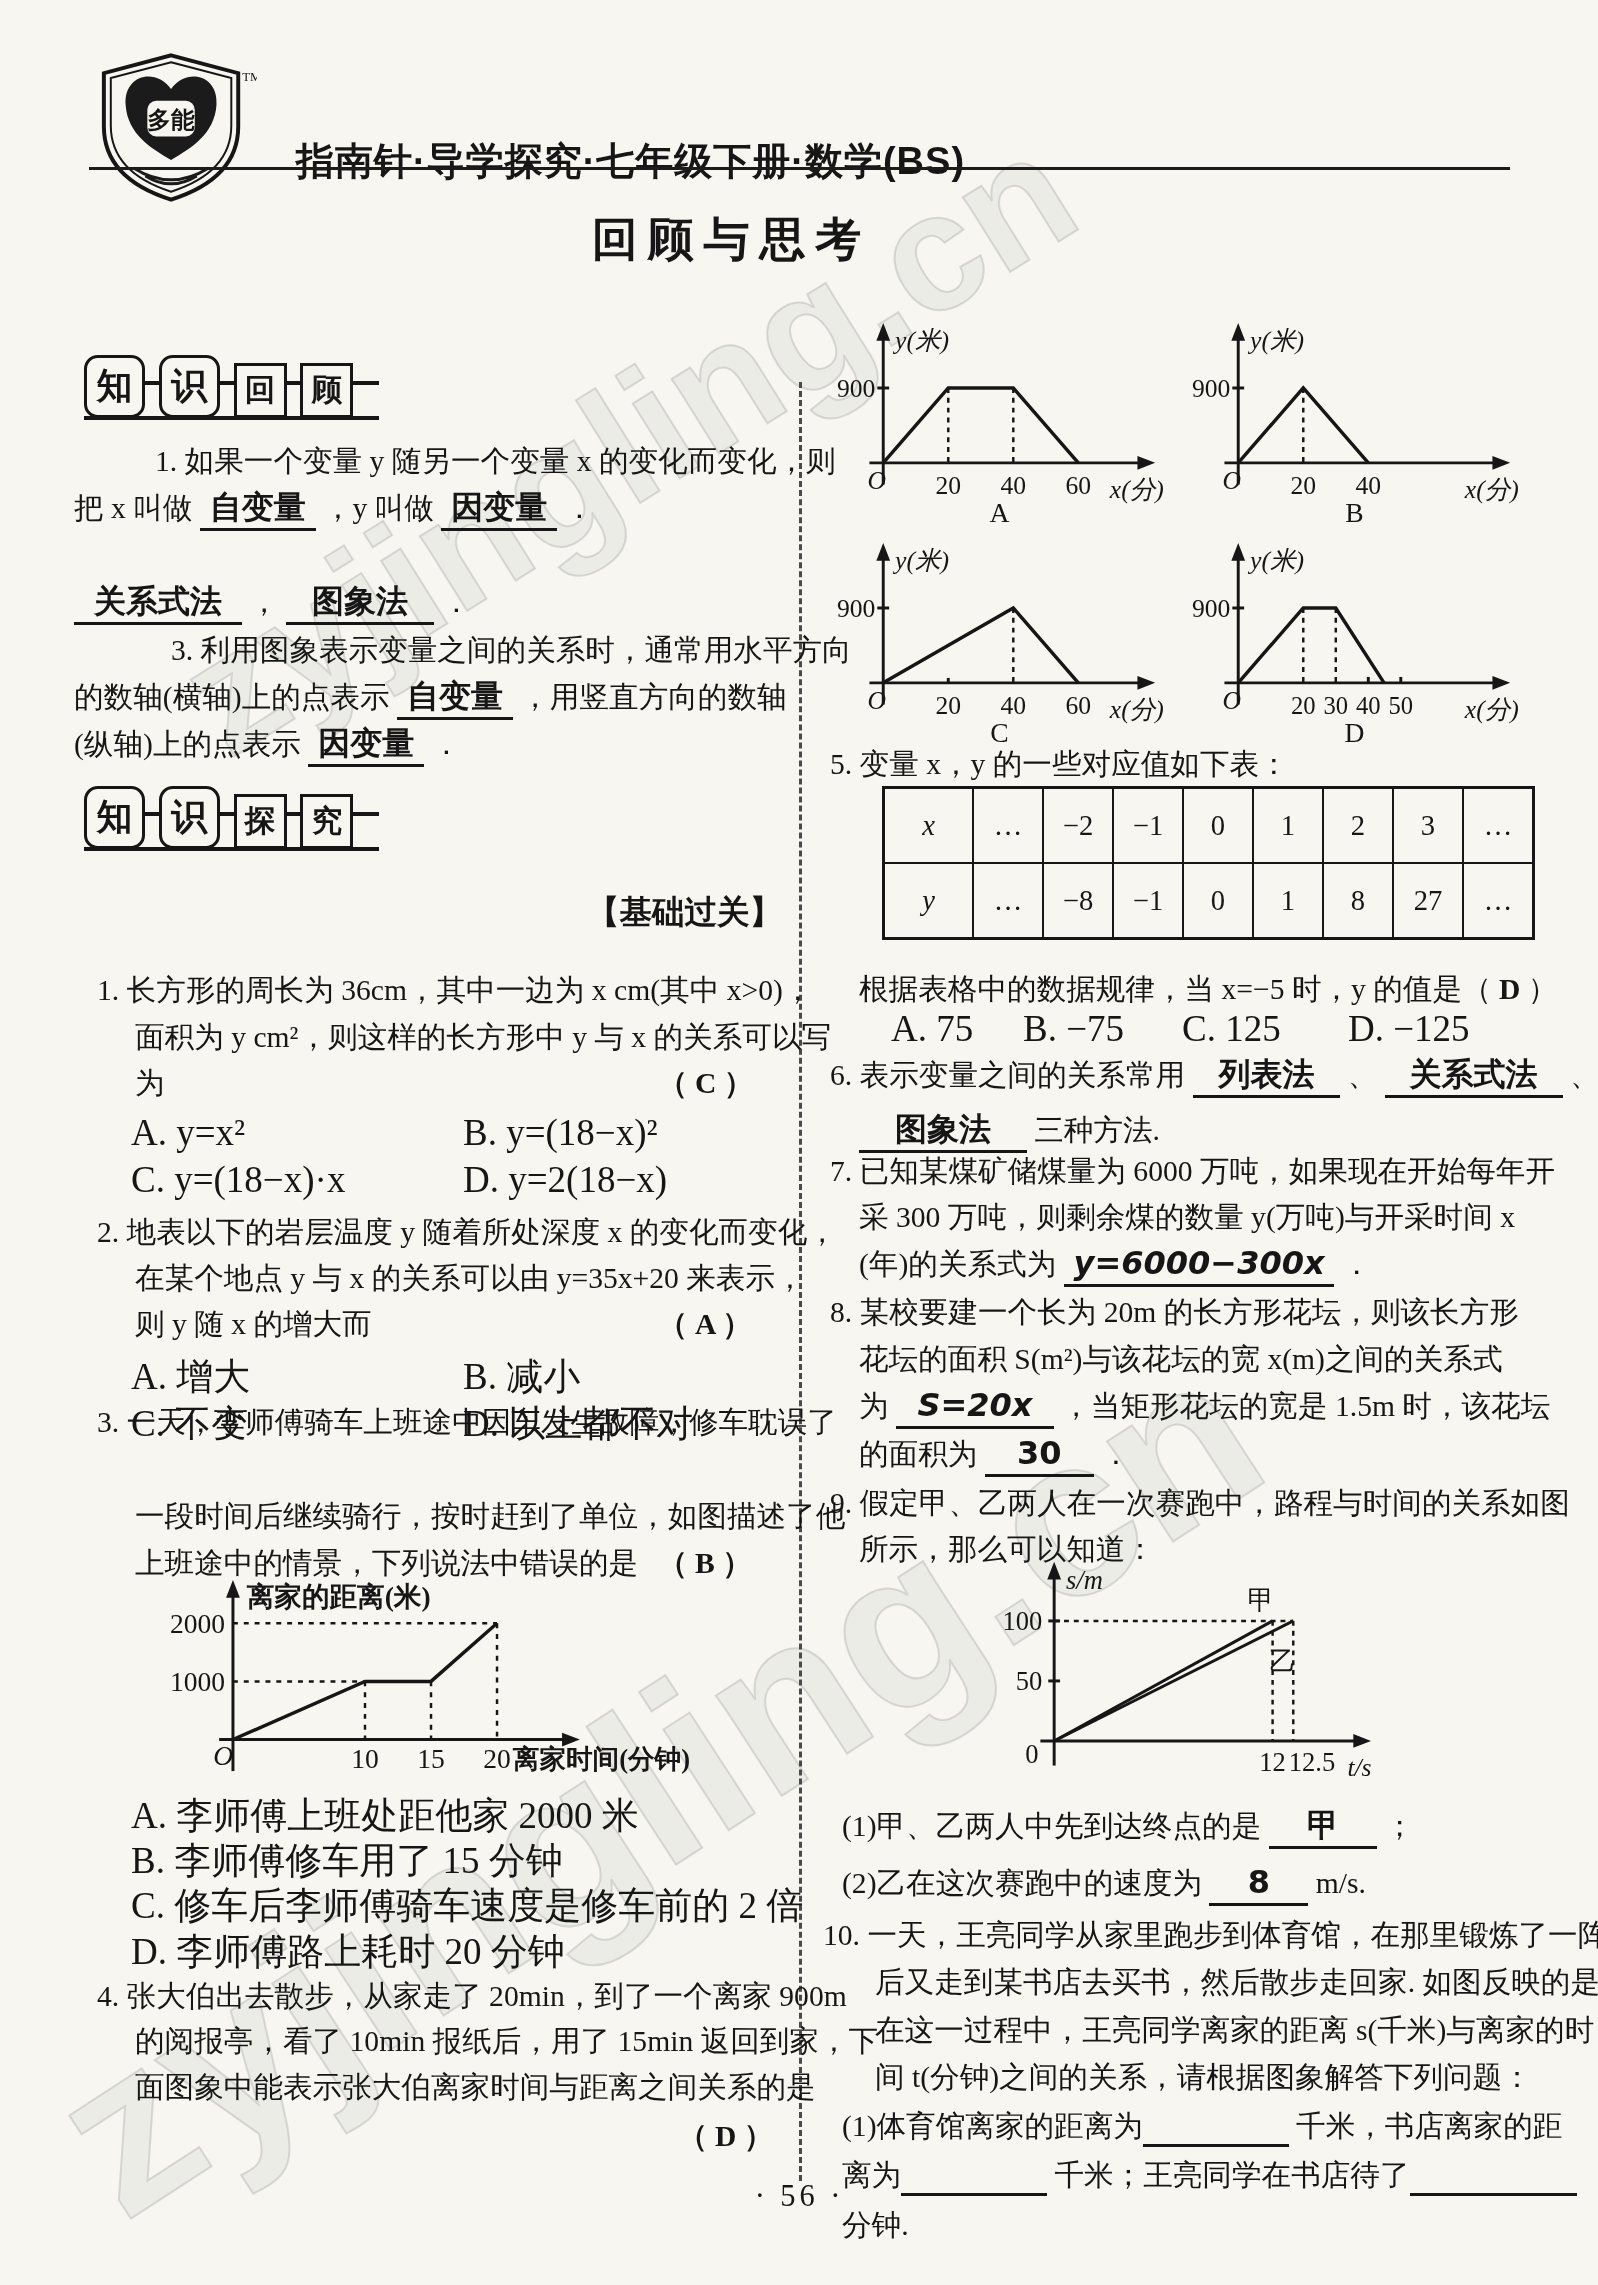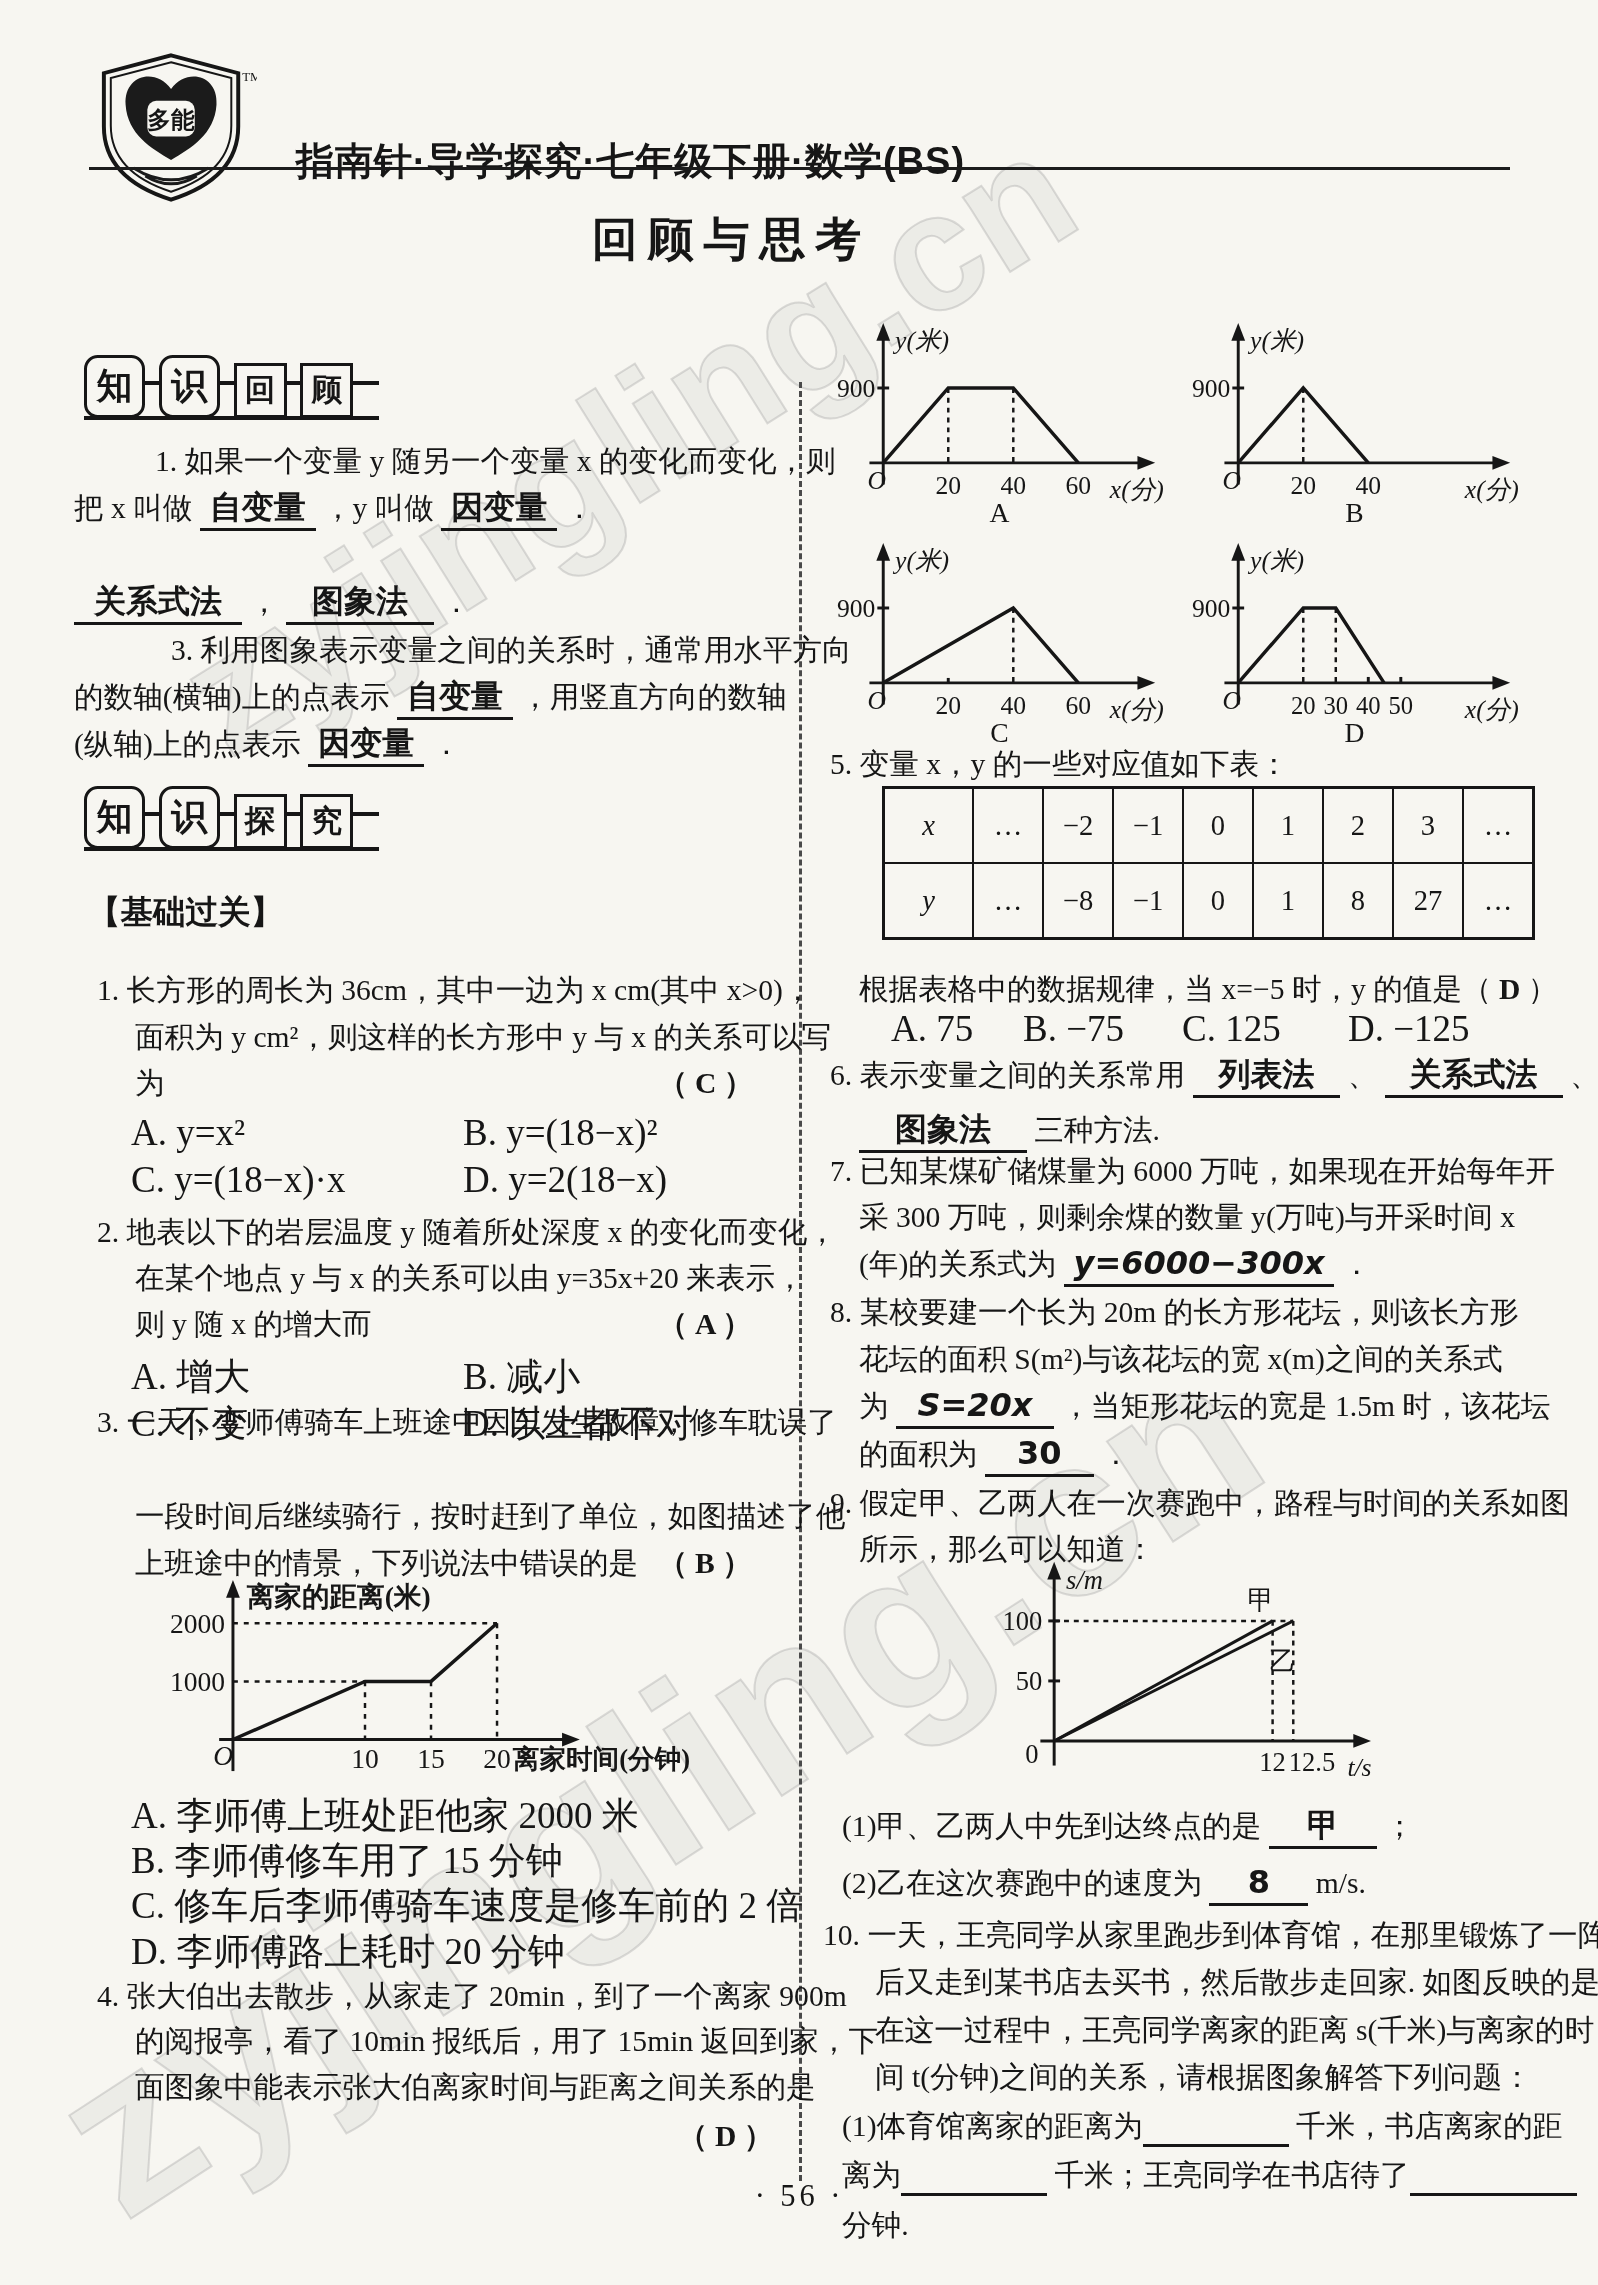--- a/index.html
+++ b/index.html
@@ -16,21 +16,21 @@
   .page-title { position:absolute; left:0; top:209px; width:1463px; text-align:center;
                 font-size:46px; font-weight:700; letter-spacing:9.9px; }
   .divider { position:absolute; left:799px; top:382px; height:1799px; width:0; border-left:3px dashed #4a4a4a; }
   .badge { position:absolute; display:flex; align-items:flex-end; }
   .badge .baseline { position:absolute; left:0; bottom:-2px; height:3.9px; background:#161616; width:100%; }
   .bbox { display:flex; align-items:center; justify-content:center; background:#f7f6f1; position:relative;
           border:3px solid #161616; font-weight:700; }
   .bbox.big { width:55px; height:57px; border-radius:13.8px; font-size:36px; }
   .bbox.sm  { width:47px; height:49px; font-size:30.5px; }
   .conn { width:13.8px; height:3.9px; background:#161616; align-self:center; margin-bottom:7.9px; }
-  .section-h { position:absolute; left:88px; width:704px; text-align:left; font-size:32.5px; font-weight:700; }
+  .section-h { position:absolute; left:78px; width:704px; text-align:right; font-size:32.5px; font-weight:700; }
   .opt { position:absolute; font-size:37px; white-space:nowrap; }
   .wm { position:absolute; z-index:0; font-family:"Liberation Sans","DejaVu Sans",sans-serif; font-weight:700;
         color:rgba(150,150,150,0.10); -webkit-text-stroke:2px rgba(160,160,160,0.35); pointer-events:none; }
   .content { position:absolute; inset:0; z-index:1; }
   table.vals { position:absolute; left:882px; top:786px; border-collapse:collapse; }
   table.vals td { border:2.5px solid #161616; width:68px; height:73px; text-align:center; font-size:28.6px; padding:0; }
   table.vals td.h { width:87px; font-style:italic; }
   table.vals { border:3.9px solid #161616; }
   svg text { font-family:"Liberation Serif","DejaVu Serif",serif; fill:#161616; }
   .pgnum { position:absolute; left:0; top:2179px; width:1599px; text-align:center; font-size:30.5px; letter-spacing:3.9px; }

